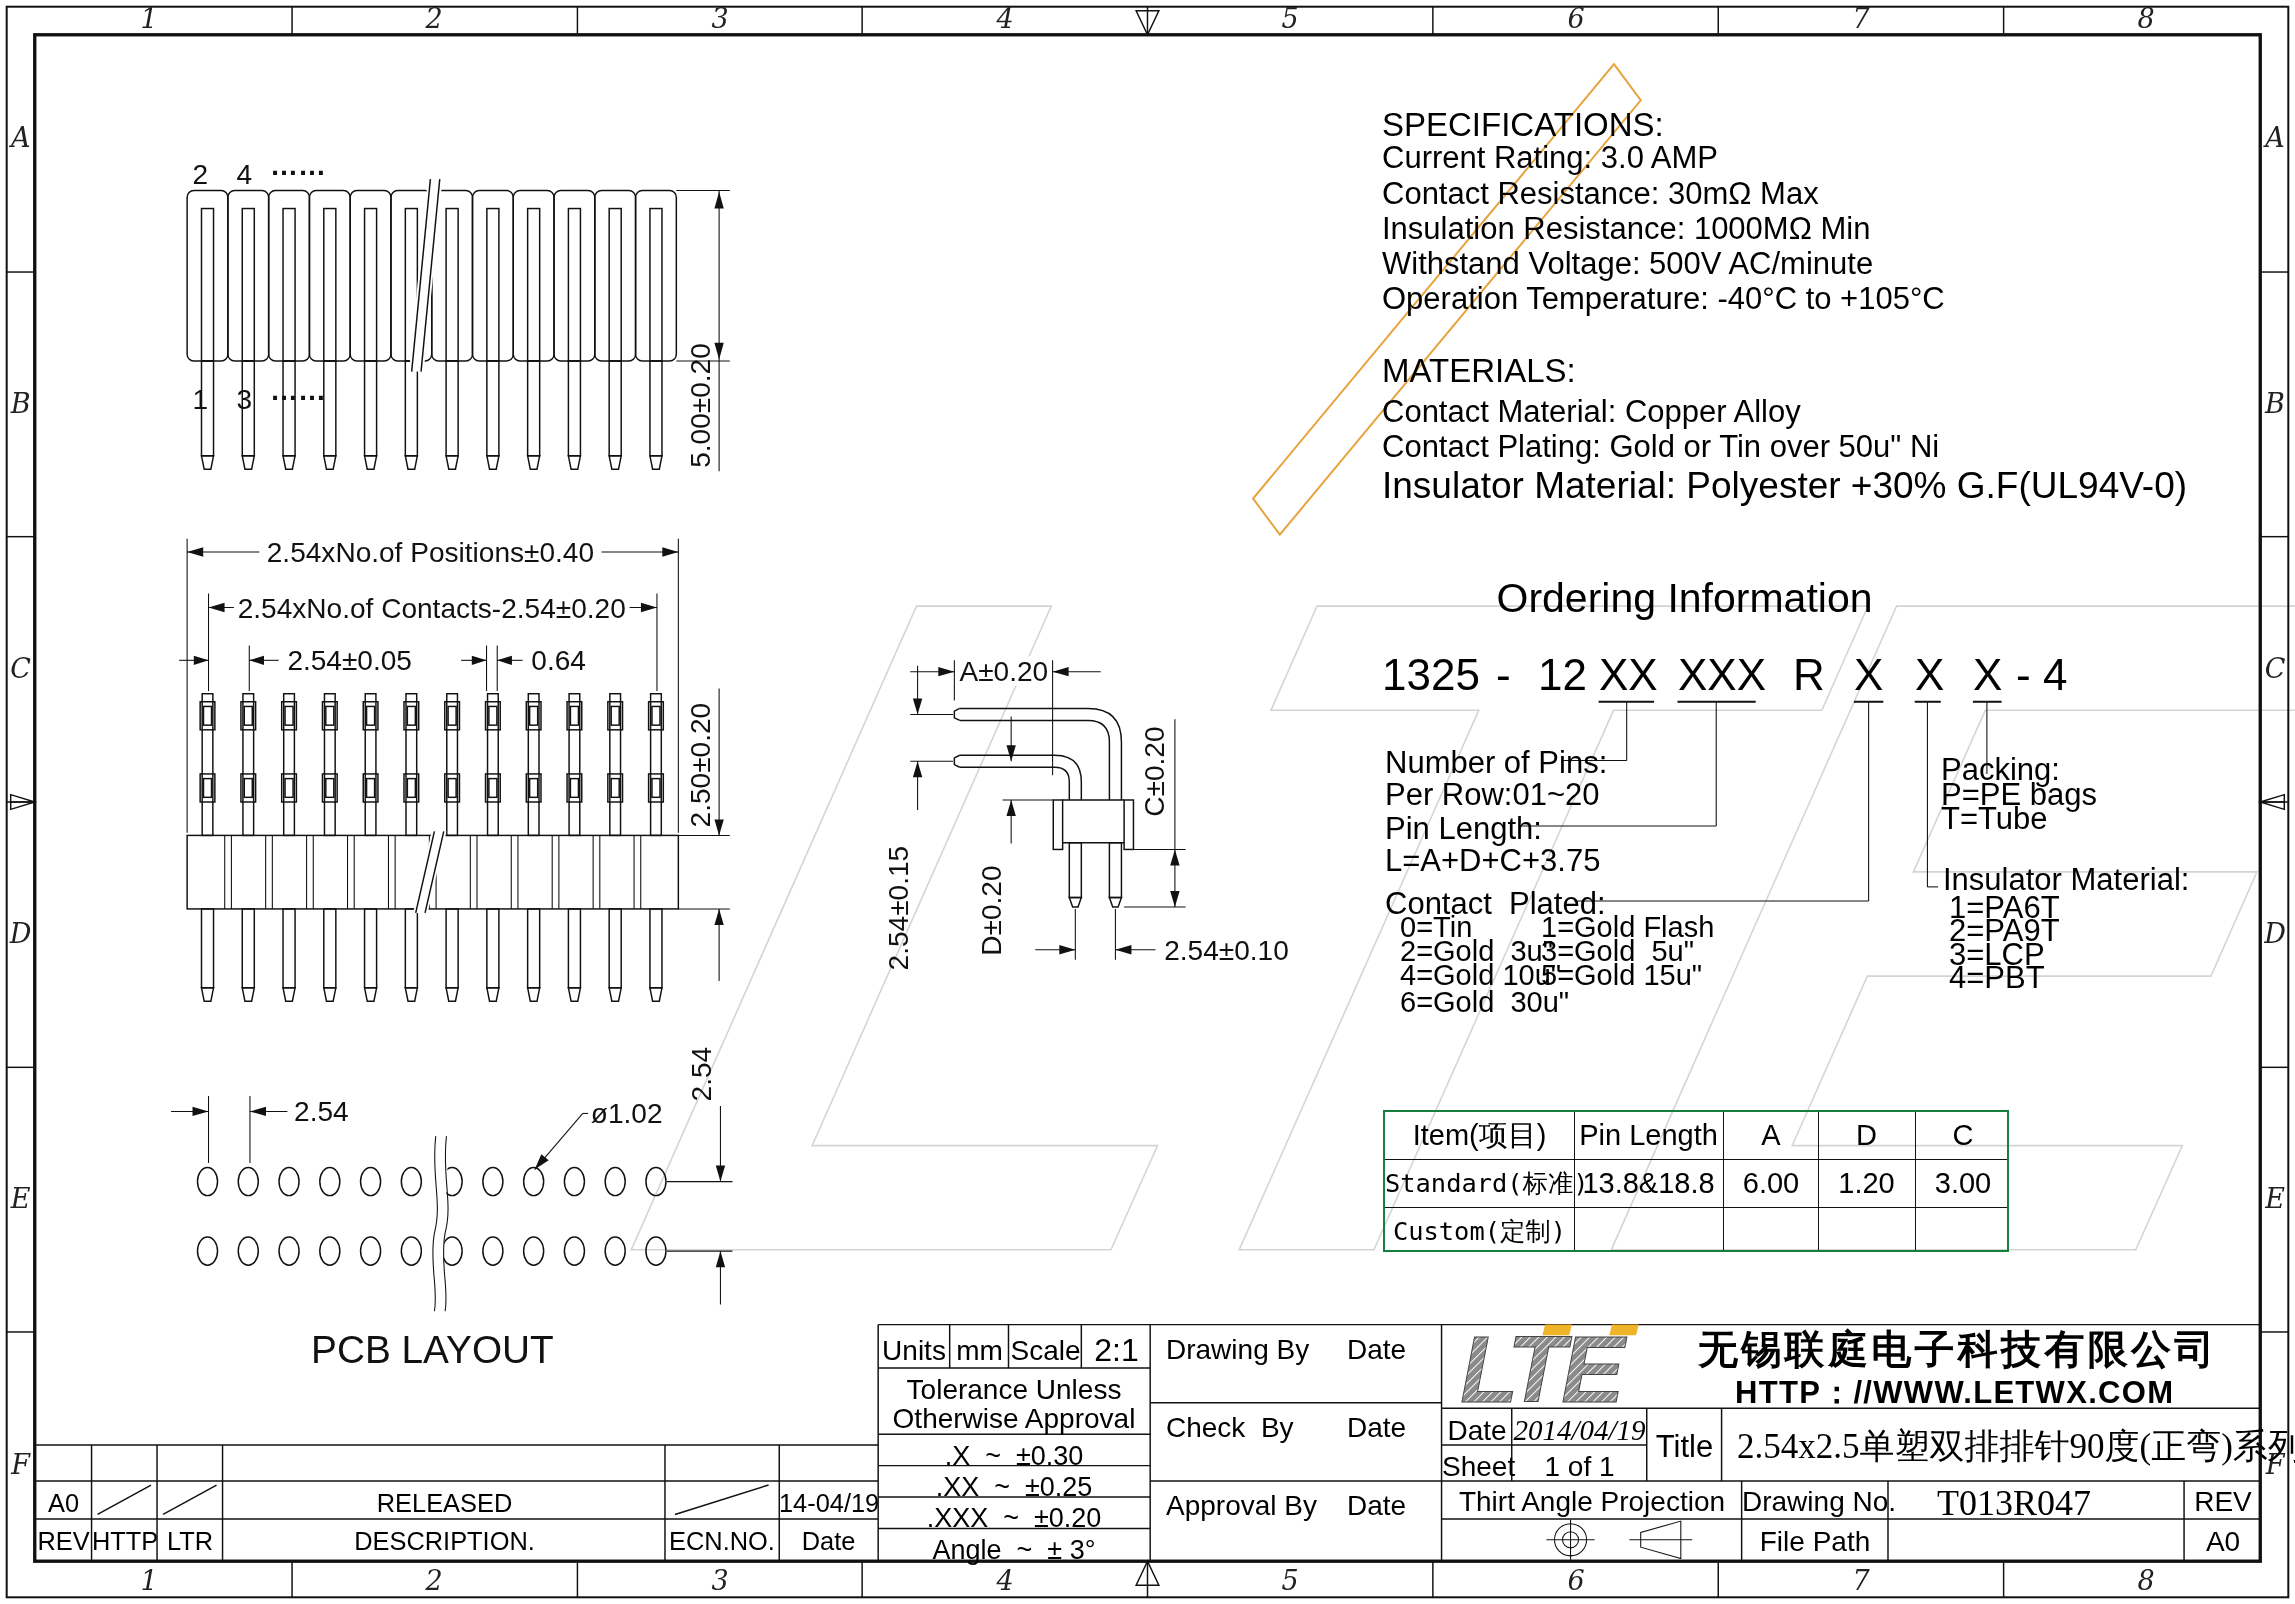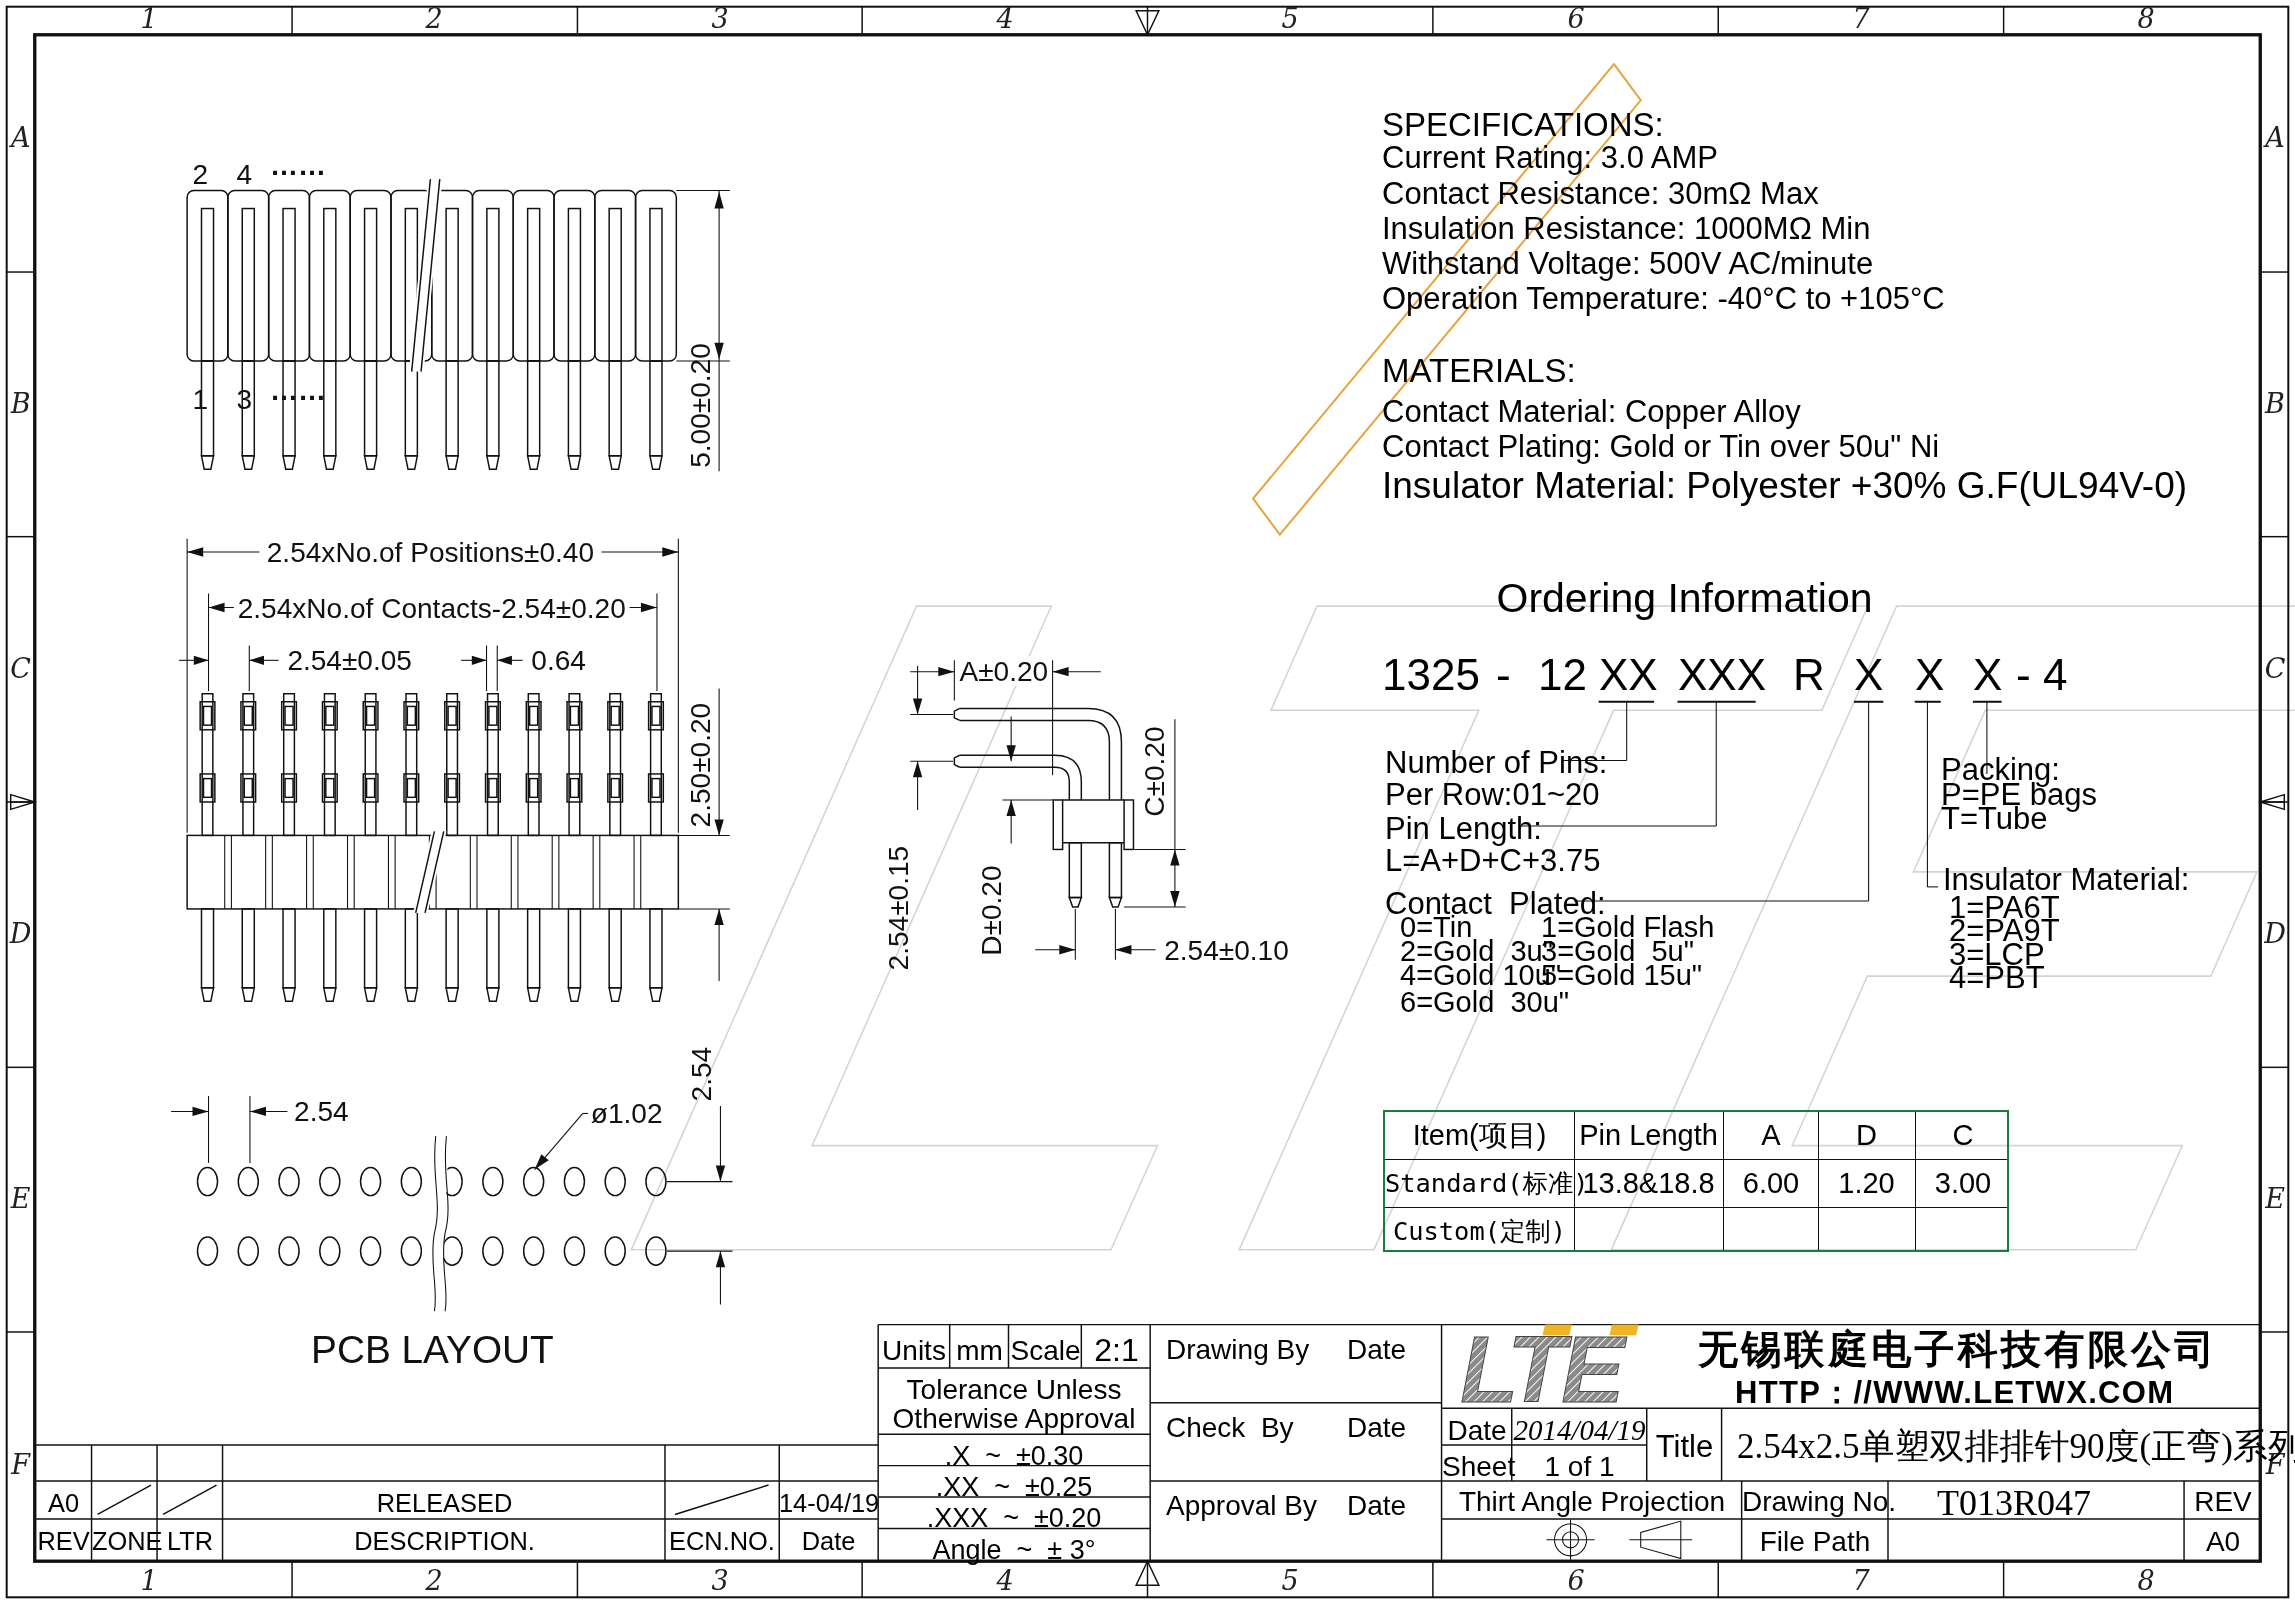--- a/index.html
+++ b/index.html
@@ -620,21 +620,21 @@
 <div class="txt serif" style="left:1737px;top:1429px;font-size:35px;">2.54x2.5单塑双排排针90度(正弯)系列</div>
 
 <div class="txt ctr" style="left:1442px;top:1488px;width:300px;font-size:28px;">Thirt Angle Projection</div>
 <div class="txt ctr" style="left:1742px;top:1488px;width:146px;font-size:28px;">Drawing No.</div>
 <div class="txt ctr serif" style="left:1888px;top:1485px;width:252px;font-size:36px;font-family:Liberation Serif, serif;">T013R047</div>
 <div class="txt ctr" style="left:2185px;top:1488px;width:76px;font-size:28px;">REV</div>
 <div class="txt ctr" style="left:1742px;top:1528px;width:146px;font-size:28px;">File Path</div>
 <div class="txt ctr" style="left:2185px;top:1528px;width:76px;font-size:28px;">A0</div>
 
 <div class="txt ctr" style="left:35px;top:1529px;width:57px;font-size:25.4px;">REV</div>
-<div class="txt ctr" style="left:92px;top:1529px;width:66px;font-size:25.4px;">ZONE</div>
+<div class="txt ctr" style="left:92px;top:1529px;width:66px;font-size:25.4px;">HTTP</div>
 <div class="txt ctr" style="left:157px;top:1529px;width:66px;font-size:25.4px;">LTR</div>
 <div class="txt ctr" style="left:223px;top:1529px;width:443px;font-size:25.4px;">DESCRIPTION.</div>
 <div class="txt ctr" style="left:665px;top:1529px;width:114px;font-size:25.4px;">ECN.NO.</div>
 <div class="txt ctr" style="left:779px;top:1529px;width:99px;font-size:25.4px;">Date</div>
 <div class="txt ctr" style="left:35px;top:1491px;width:57px;font-size:25.4px;">A0</div>
 <div class="txt ctr" style="left:223px;top:1491px;width:443px;font-size:25.4px;">RELEASED</div>
 <div class="txt ctr" style="left:779px;top:1491px;width:99px;font-size:25.4px;">14-04/19</div>
 
 
 </body></html>

